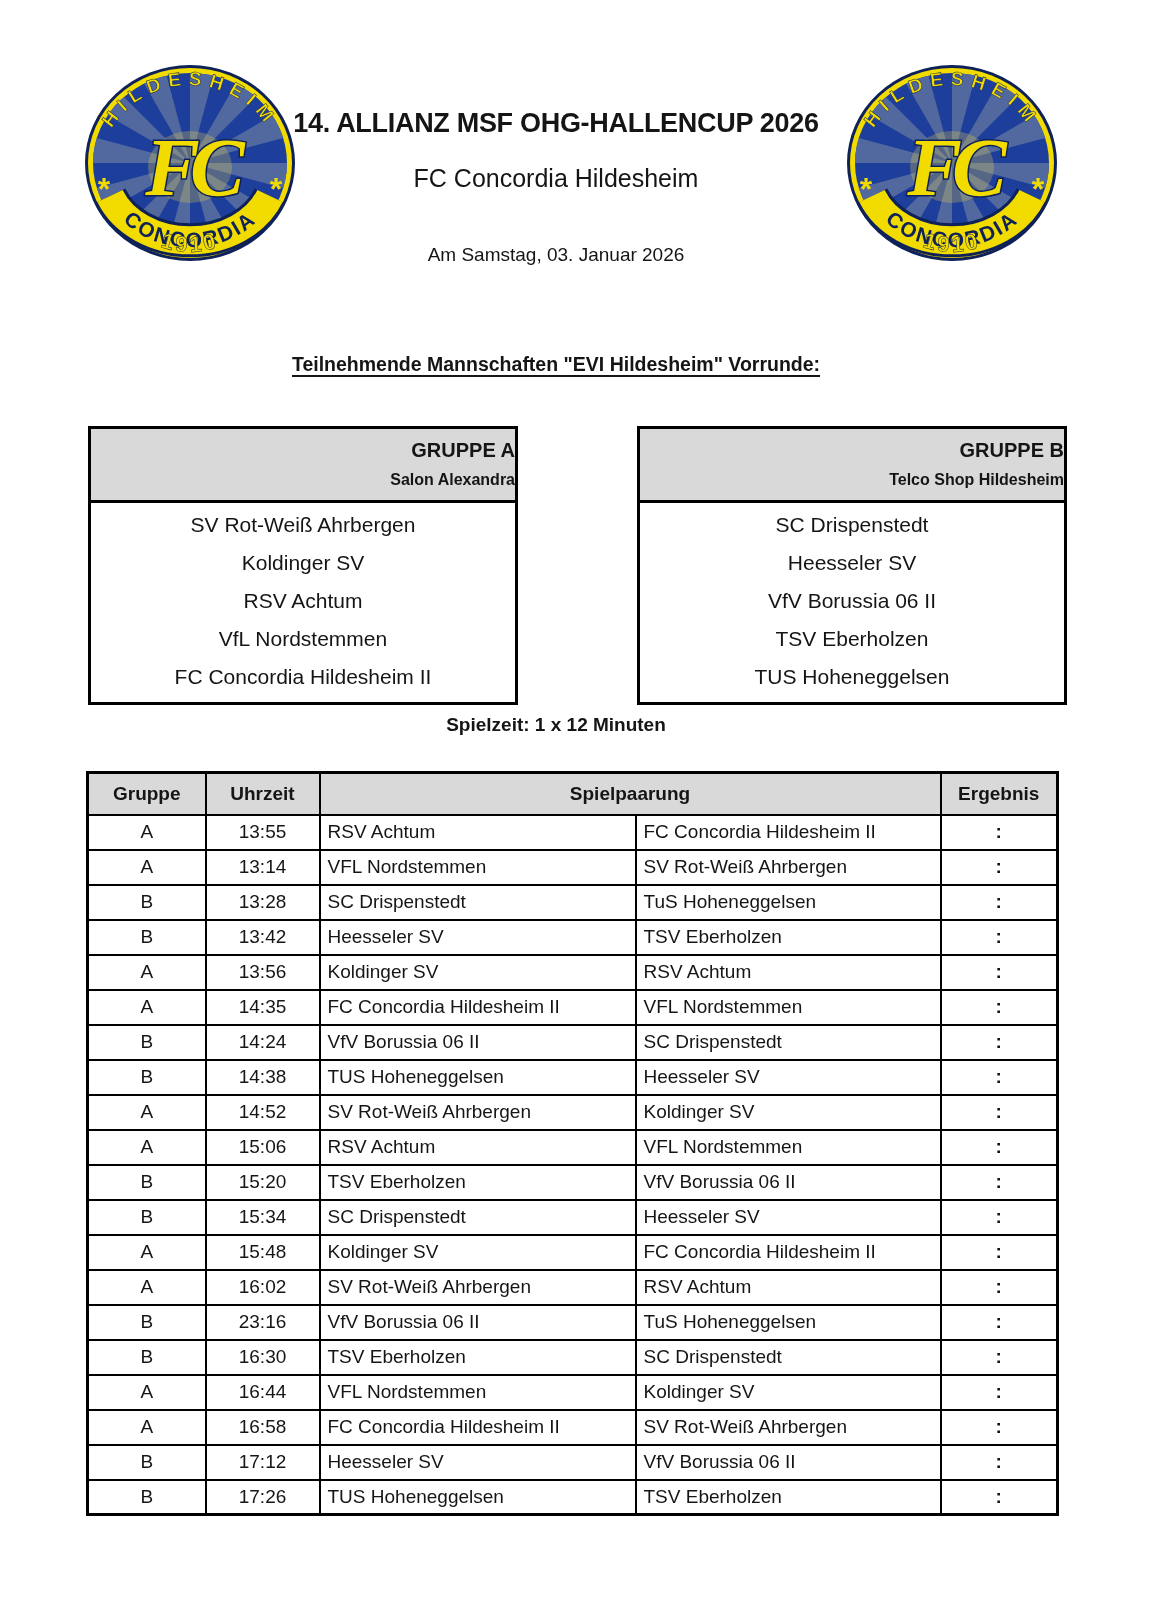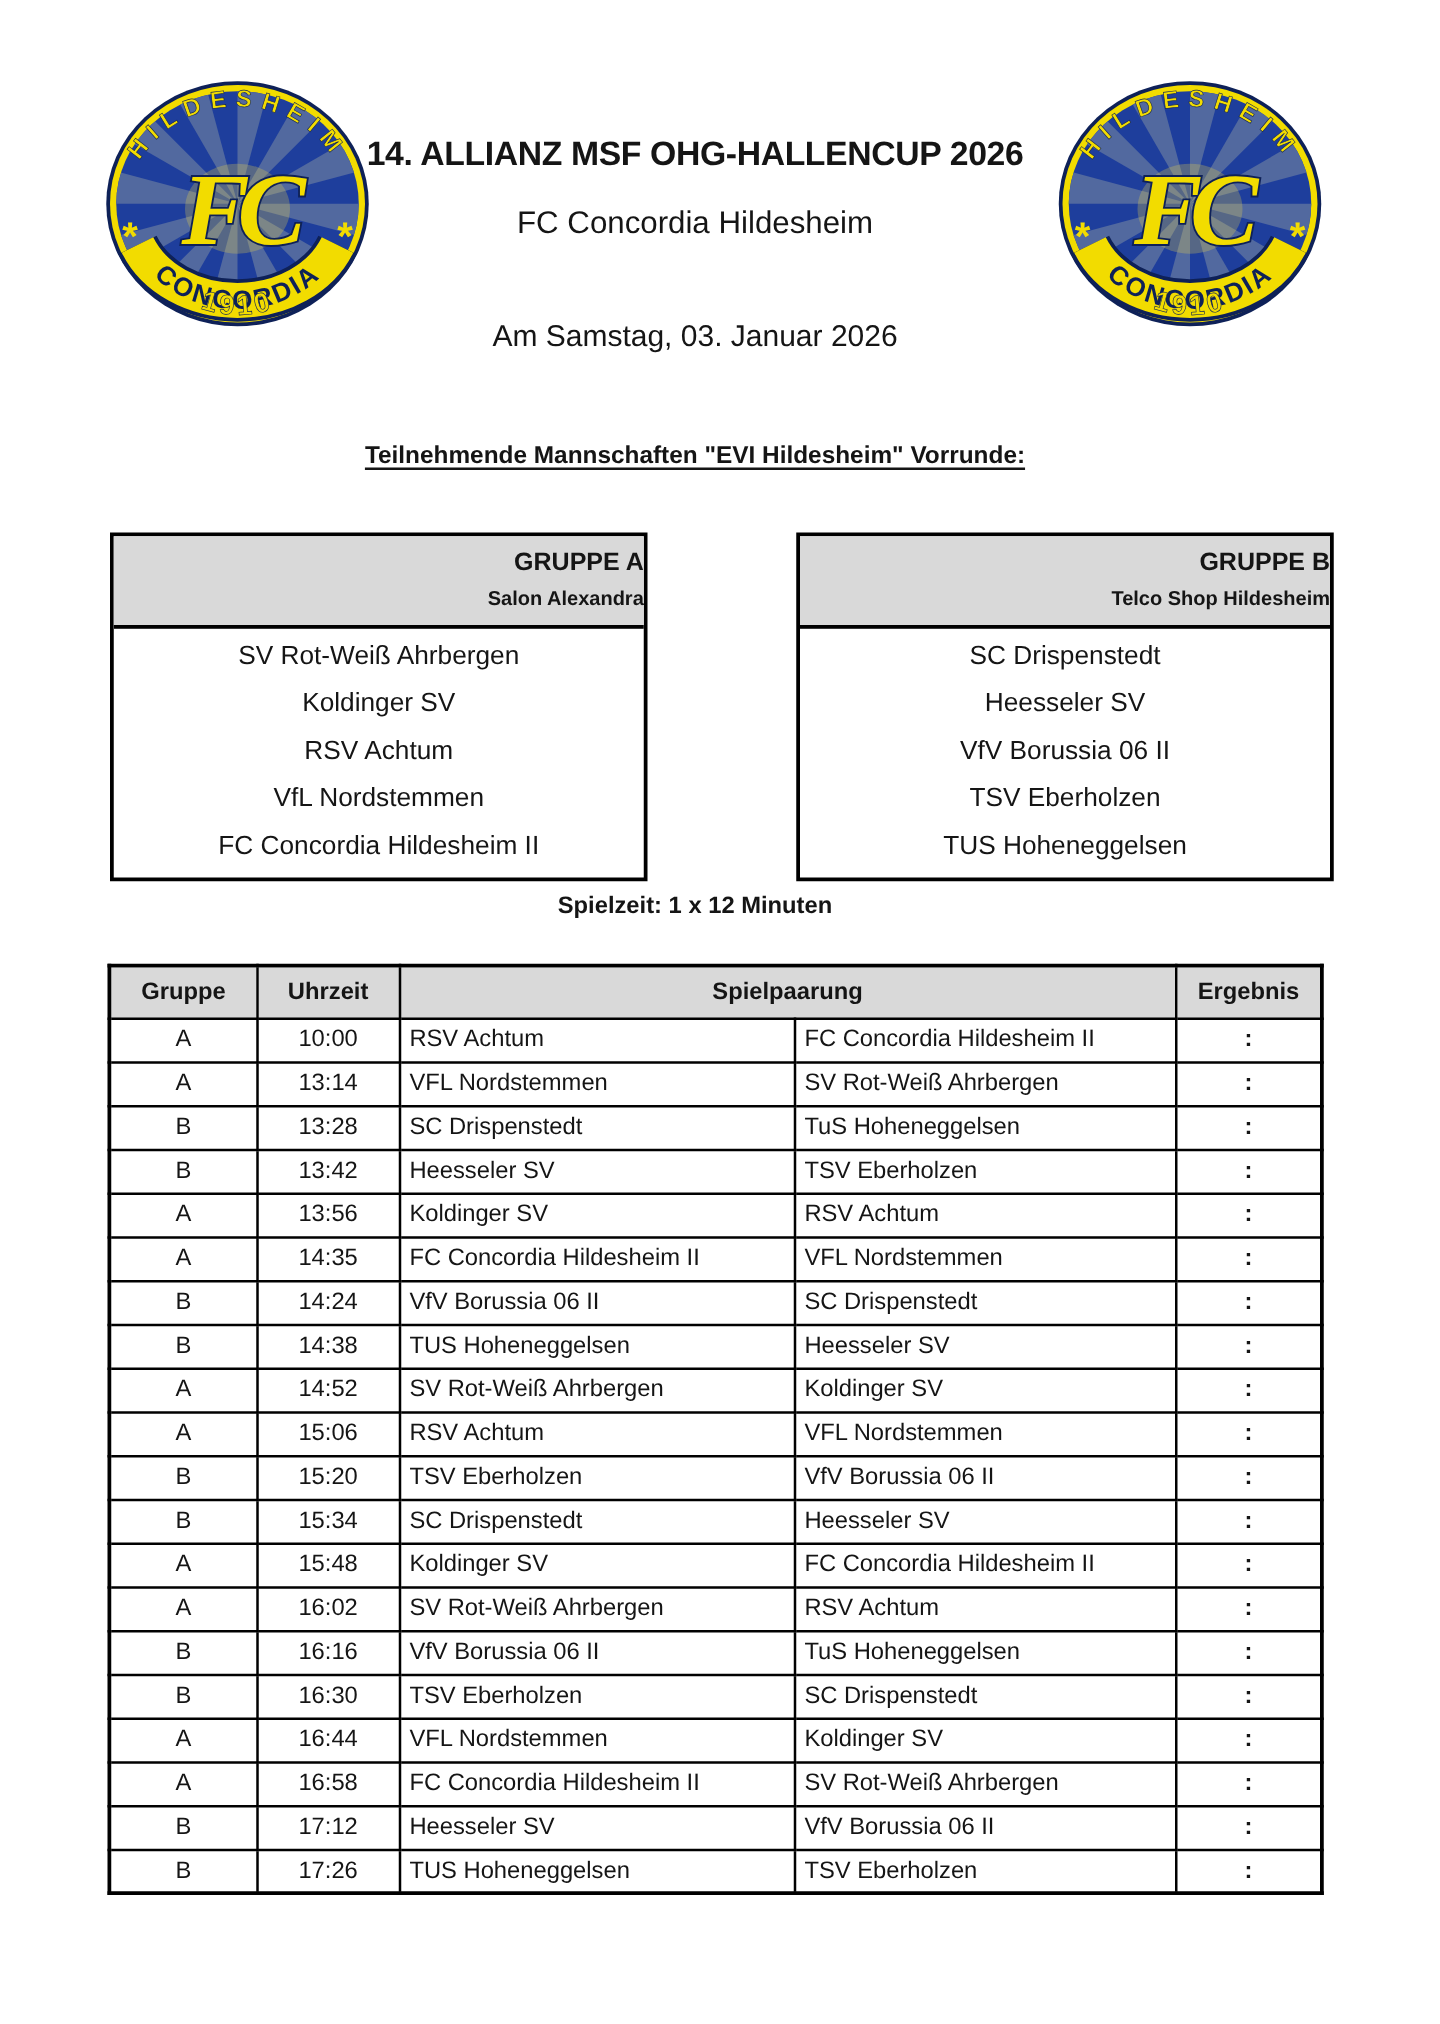--- a/index.html
+++ b/index.html
@@ -7,21 +7,21 @@
   body { font-family:"Liberation Sans", sans-serif; color:#151515; }
   .page { position:relative; width:1152px; height:1619px; background:#fff; overflow:hidden;margin-top:16px; }
 
   
   .crest { position:absolute; top:48px; width:212px; height:198px; }
   .crest-left  { left:84px; }
   .crest-right { left:846px; }
   .headline   { position:absolute; left:0; width:1112px; text-align:center; }
   .title      { top:92px;  font-size:27px; font-weight:bold; letter-spacing:-0.3px; }
   .subtitle   { top:148px; font-size:25px; }
-  .date-line  { top:240px; font-size:24px; }
+  .date-line  { top:228px; font-size:19px; }
   .venue-line { top:283px; font-size:19px; }
   .section-heading { top:337px; font-size:19.5px; font-weight:bold;
                      text-decoration:underline; text-decoration-thickness:2px; text-underline-offset:4px; }
 
   
   .group-box { position:absolute; top:410px; width:430px; border:3px solid #000; background:#fff; }
   .group-box-a { left:88px; }
   .group-box-b { left:637px; }
   .group-head { background:#d9d9d9; border-bottom:3px solid #000; text-align:right; padding:10px 0 11px; }
   .group-name    { font-size:20px; font-weight:bold; }
@@ -163,21 +163,21 @@
         <th>Gruppe</th>
         <th>Uhrzeit</th>
         <th colspan="2">Spielpaarung</th>
         <th>Ergebnis</th>
       </tr>
     </thead>
     <tbody>
 
         <tr>
           <td class="cell-center">A</td>
-          <td class="cell-center">10:00</td>
+          <td class="cell-center">13:55</td>
           <td class="cell-team">RSV Achtum</td>
           <td class="cell-team">FC Concordia Hildesheim II</td>
           <td class="cell-result">:</td>
         </tr>
 
         <tr>
           <td class="cell-center">A</td>
           <td class="cell-center">13:14</td>
           <td class="cell-team">VFL Nordstemmen</td>
           <td class="cell-team">SV Rot-Weiß Ahrbergen</td>
@@ -275,21 +275,21 @@
         <tr>
           <td class="cell-center">A</td>
           <td class="cell-center">16:02</td>
           <td class="cell-team">SV Rot-Weiß Ahrbergen</td>
           <td class="cell-team">RSV Achtum</td>
           <td class="cell-result">:</td>
         </tr>
 
         <tr>
           <td class="cell-center">B</td>
-          <td class="cell-center">16:16</td>
+          <td class="cell-center">23:16</td>
           <td class="cell-team">VfV Borussia 06 II</td>
           <td class="cell-team">TuS Hoheneggelsen</td>
           <td class="cell-result">:</td>
         </tr>
 
         <tr>
           <td class="cell-center">B</td>
           <td class="cell-center">16:30</td>
           <td class="cell-team">TSV Eberholzen</td>
           <td class="cell-team">SC Drispenstedt</td>

